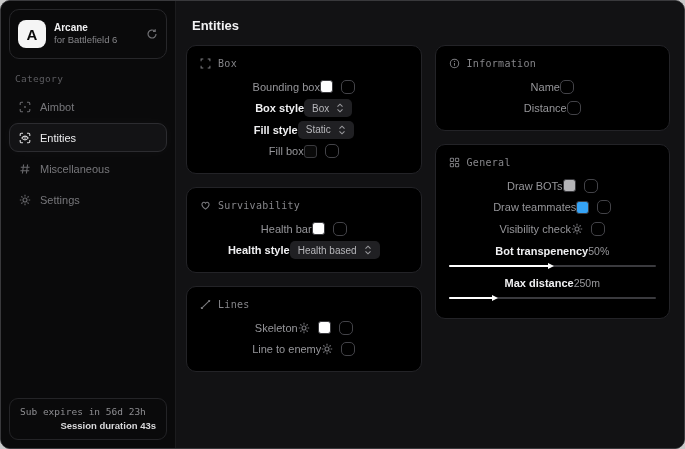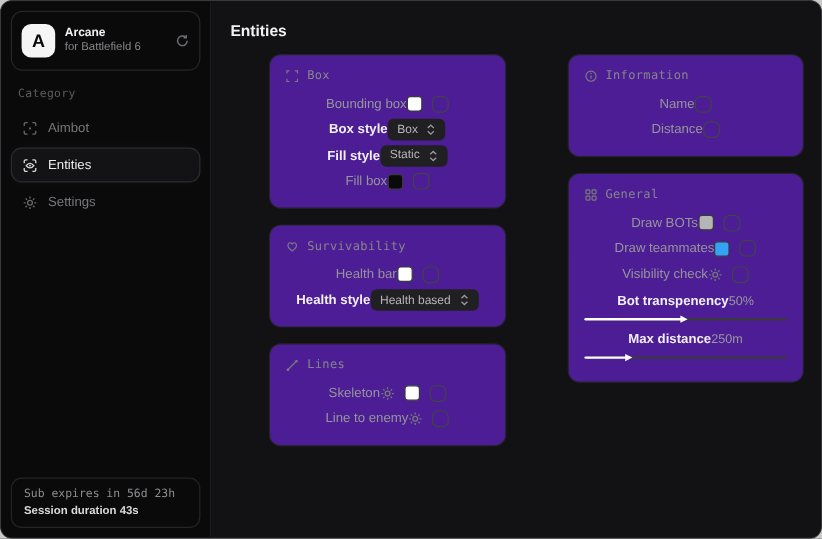--- a/index.html
+++ b/index.html
@@ -50,32 +50,32 @@
   }
   .nav-item.active .nicon{color:#d8d8da;}
   .side-spacer{flex:1;}
   .sub-card{
     border:1px solid #242427;border-radius:9px;padding:6px 10px;line-height:1.5;
   }
   .sub-line1{
     font-family:"DejaVu Sans Mono", monospace;
     font-size:9.5px;color:#8e8e92;white-space:nowrap;
   }
-  .sub-line2{font-size:9.5px;color:#d9d9db;font-weight:600;}
+  .sub-line2{font-size:9.5px;color:#d9d9db;font-weight:600;text-align:right;}
   
   .main{
     flex:1;background:#121214;padding:17px 14px 14px 10px;
     box-sizing:border-box;overflow:hidden;
   }
   .page-title{font-size:13px;font-weight:700;color:#f2f2f4;margin:0 0 12px 6px;}
   .columns{display:flex;gap:13px;}
   .col{display:flex;flex-direction:column;gap:13px;width:238px;}
   .card{
-    background:#4c1d95;border:1px solid #232327;border-radius:10px;
-    padding:10px 13px 11px 13px;box-sizing:border-box;margin-left:38px;
+    background:#000000;border:1px solid #232327;border-radius:10px;
+    padding:10px 13px 11px 13px;box-sizing:border-box;
   }
   .card-head{
     display:flex;align-items:center;gap:7px;margin:2px 0 7px 0;
     font-family:"DejaVu Sans Mono", monospace;
     font-size:10px;color:#86868a;letter-spacing:.3px;
   }
   .card-head .hicon{display:flex;align-items:center;color:#7a7a7e;}
   .row{
     display:flex;align-items:center;justify-content:center;height:21.5px;
   }
@@ -159,20 +159,28 @@
               <path d="M8 1.2h1.6c.7 0 1.2.5 1.2 1.2V4"></path>
             <path d="M10.8 8v1.6c0 .7-.5 1.2-1.2 1.2H8"></path>
               <path d="M4 10.8H2.4c-.7 0-1.2-.5-1.2-1.2V8"></path>
             <path d="M2.8 6c1-1.3 2.1-1.9 3.2-1.9S8.2 4.7 9.2 6c-1 1.3-2.1 1.9-3.2 1.9S3.8 7.3 2.8 6Z"></path>
             <circle cx="6" cy="6" r="0.8" fill="currentColor" stroke="none"></circle>
           </svg>
         </span>
         <span>Entities</span>
       </div>
 
+      <div class="nav-item">
+        <span class="nicon">
+          <svg width="12" height="12" viewBox="0 0 12 12" fill="none" stroke="currentColor" stroke-width="1.1">
+            <path d="M4.6 1.5 3.4 10.5M8.6 1.5 7.4 10.5M1.8 4.2h8.8M1.4 7.8h8.8"></path>
+          </svg>
+        </span>
+        <span>Miscellaneous</span>
+      </div>
 
       <div class="nav-item">
         <span class="nicon">
           <svg width="12" height="12" viewBox="0 0 12 12" fill="none" stroke="currentColor" stroke-width="1.1">
             <circle cx="6" cy="6" r="2"></circle>
             <path d="M6 .8v1.6M6 9.6v1.6M.8 6h1.6M9.6 6h1.6M2.3 2.3l1.2 1.2M8.5 8.5l1.2 1.2M9.7 2.3 8.5 3.5M3.5 8.5 2.3 9.7"></path>
           </svg>
         </span>
         <span>Settings</span>
       </div>

